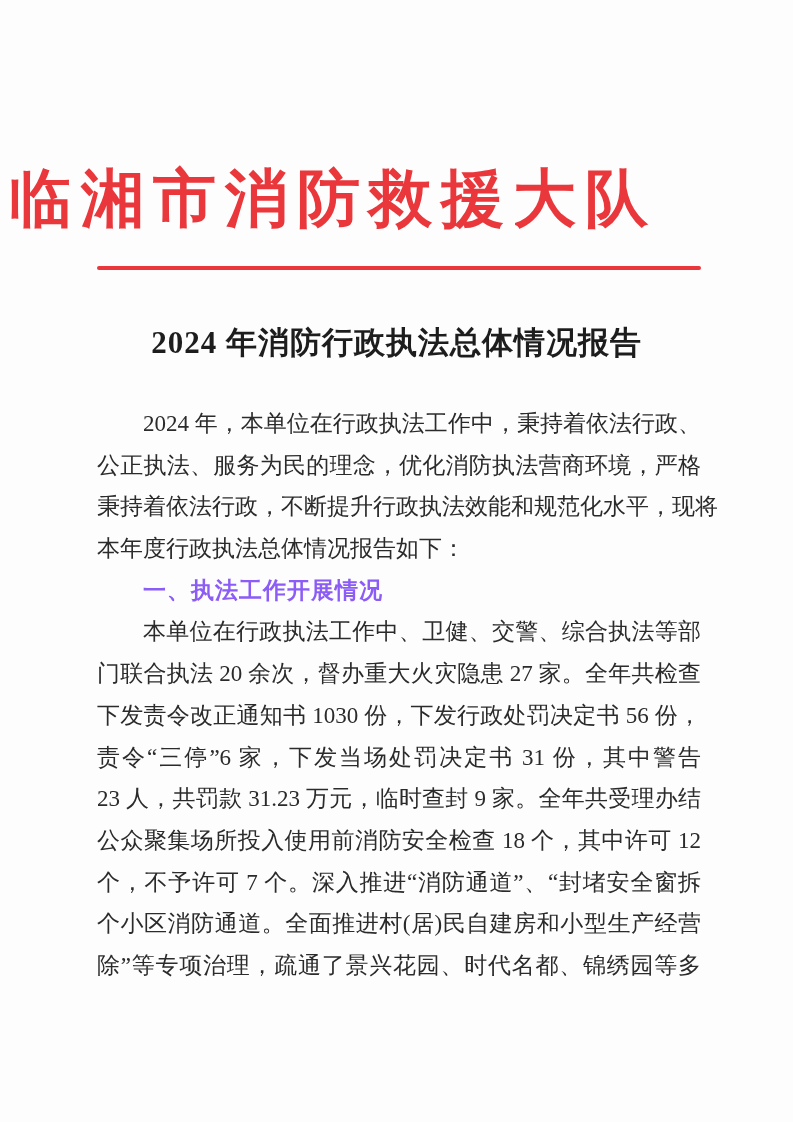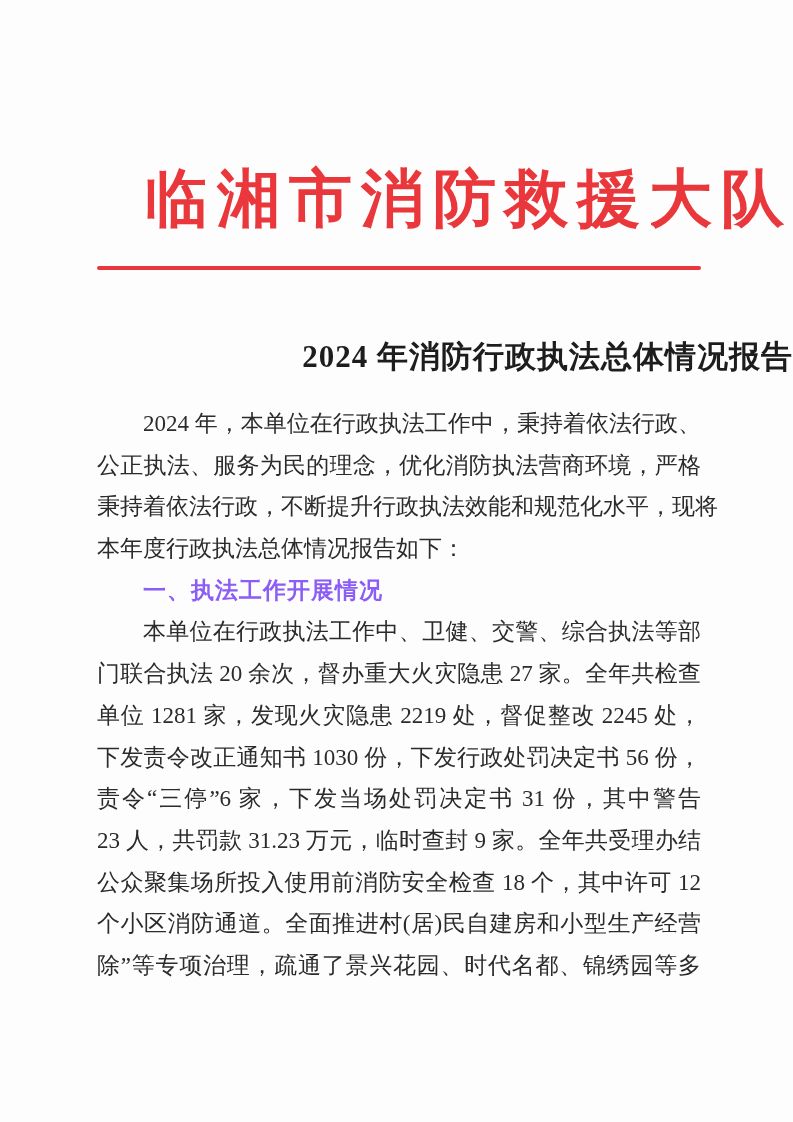--- a/index.html
+++ b/index.html
@@ -18,46 +18,46 @@
     background: #fdfdfd;
     overflow: hidden;
     font-family: "Liberation Serif", "DejaVu Serif", serif;
   }
   
   .letterhead {
     position: absolute;
     top: 156px;
     left: 0;
     width: 100%;
-    text-align: right;
+    text-align: left;
     font-size: 63px;
     font-weight: 700;
     color: var(--header_red);
     letter-spacing: 9px;
     text-indent: 9px;
     white-space: nowrap;
   }
   
   .divider {
     position: absolute;
     top: 266px;
     left: 97px;
     width: 604px;
     height: 4px;
     background: var(--header_red);
     border-radius: 2px;
   }
   
   .doc-title {
     position: absolute;
-    top: 336px;
+    top: 322px;
     left: 0;
     width: 100%;
     margin: 0;
-    text-align: right;
+    text-align: center;
     font-size: 31px;
     font-weight: 700;
     color: #1d1d1d;
     letter-spacing: 1px;
     white-space: nowrap;
   }
   
   .body-text {
     position: absolute;
     top: 403px;
@@ -103,23 +103,23 @@
 
     <div class="line indent">2024 年，本单位在行政执法工作中，秉持着依法行政、</div>
     <div class="line">公正执法、服务为民的理念，优化消防执法营商环境，严格</div>
     <div class="line">秉持着依法行政，不断提升行政执法效能和规范化水平，现将</div>
     <div class="line flush-left">本年度行政执法总体情况报告如下：</div>
 
     <div class="line heading">一、执法工作开展情况</div>
 
     <div class="line indent">本单位在行政执法工作中、卫健、交警、综合执法等部</div>
     <div class="line">门联合执法 20 余次，督办重大火灾隐患 27 家。全年共检查</div>
-    <div class="line">单位 1281 家，发现火灾隐患 2219 处，督促整改 2245 处，</div>
     <div class="line">下发责令改正通知书 1030 份，下发行政处罚决定书 56 份，</div>
     <div class="line">责令“三停”6 家，下发当场处罚决定书 31 份，其中警告</div>
     <div class="line">23 人，共罚款 31.23 万元，临时查封 9 家。全年共受理办结</div>
     <div class="line">公众聚集场所投入使用前消防安全检查 18 个，其中许可 12</div>
+    <div class="line">个，不予许可 7 个。深入推进“消防通道”、“封堵安全窗拆</div>
     <div class="line">个小区消防通道。全面推进村(居)民自建房和小型生产经营</div>
     <div class="line">除”等专项治理，疏通了景兴花园、时代名都、锦绣园等多</div>
 
   </div>
 
 </div>
 
 </body></html>

